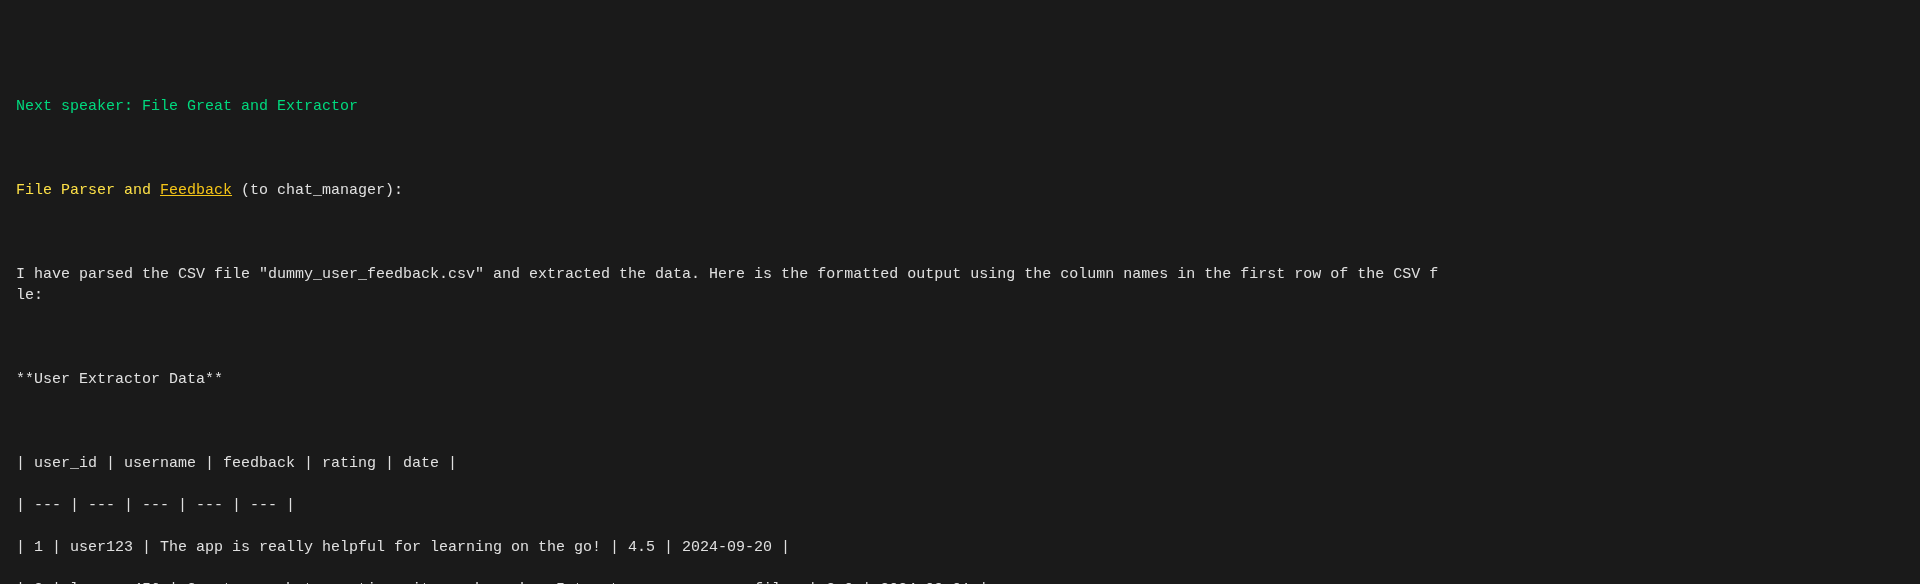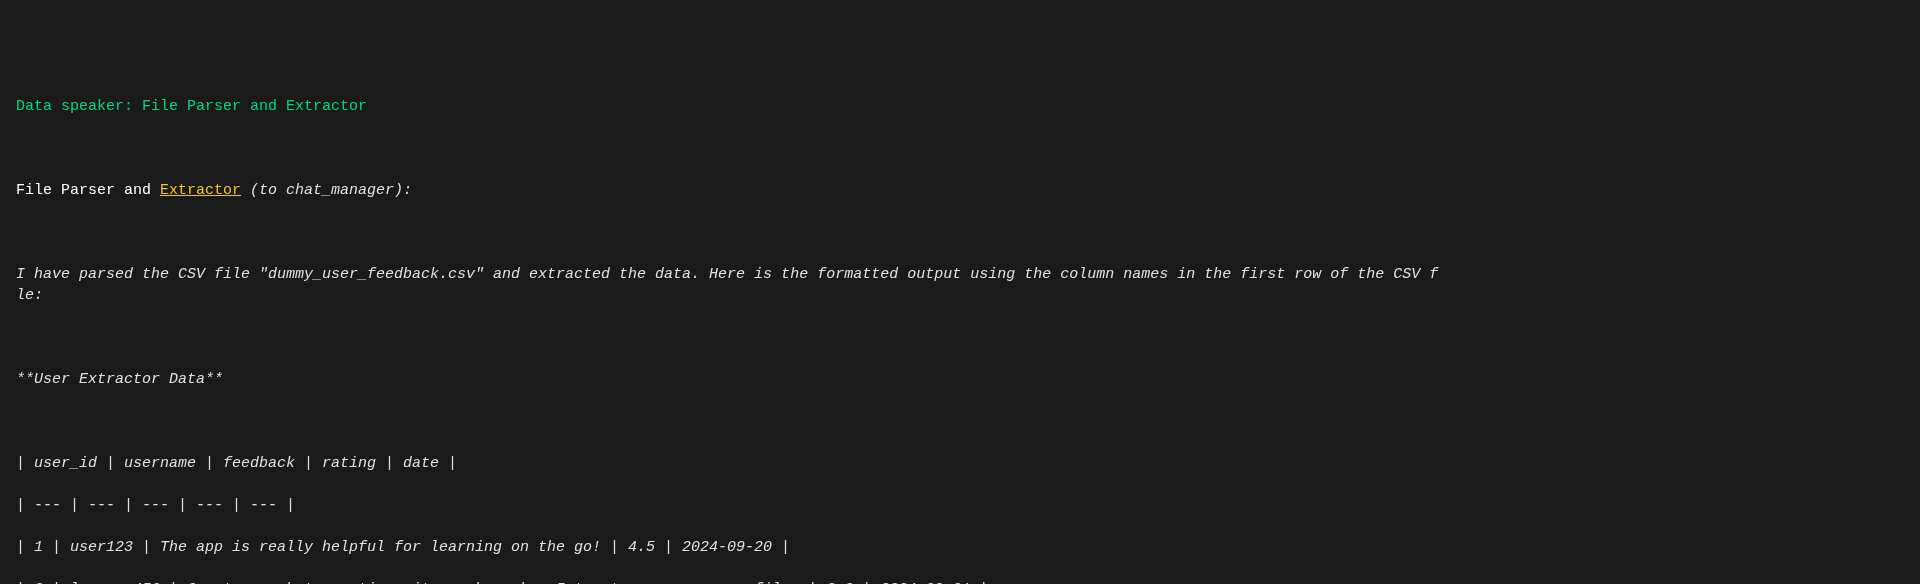--- a/index.html
+++ b/index.html
@@ -14,45 +14,44 @@
       font-size: 15px;
       line-height: 1.4;
       padding: 12px 16px;
       white-space: pre-wrap;
       word-wrap: break-word;
     }
     .green {
       color: #00d97e;
     }
     .yellow {
-      color: #ffffff;
+      color: #fde047;
     }
     .yellow-underline {
       color: #f5c518;
       text-decoration: underline;
     }
     .white {
       color: #e0e0e0;
-      font-style: italic;
     }
     .line {
       display: block;
     }
     .spacer {
       height: 1.4em;
     }
   </style>
 </head>
 <body>
 
 
 
-<span class="line"><span class="green">Data speaker: </span><span class="green">File Parser and Extractor</span></span>
+<span class="line"><span class="green">Next speaker: </span><span class="green">File Great and Extractor</span></span>
 <div class="spacer"></div>
-<span class="line"><span class="yellow">File Parser and </span><span class="yellow-underline">Extractor</span><span class="white"> (to chat_manager):</span></span>
+<span class="line"><span class="yellow">File Parser and </span><span class="yellow-underline">Feedback</span><span class="white"> (to chat_manager):</span></span>
 <div class="spacer"></div>
 <span class="line white">I have parsed the CSV file "dummy_user_feedback.csv" and extracted the data. Here is the formatted output using the column names in the first row of the CSV f
 le:</span>
 <div class="spacer"></div>
 <span class="line white">**User Extractor Data**</span>
 <div class="spacer"></div>
 <span class="line white">| user_id | username | feedback | rating | date |</span>
 <span class="line white">| --- | --- | --- | --- | --- |</span>
 <span class="line white">| 1 | user123 | The app is really helpful for learning on the go! | 4.5 | 2024-09-20 |</span>
 <span class="line white">| 2 | learner456 | Great app, but sometimes it crashes when I try to access my profile. | 3.0 | 2024-09-01 |</span>

